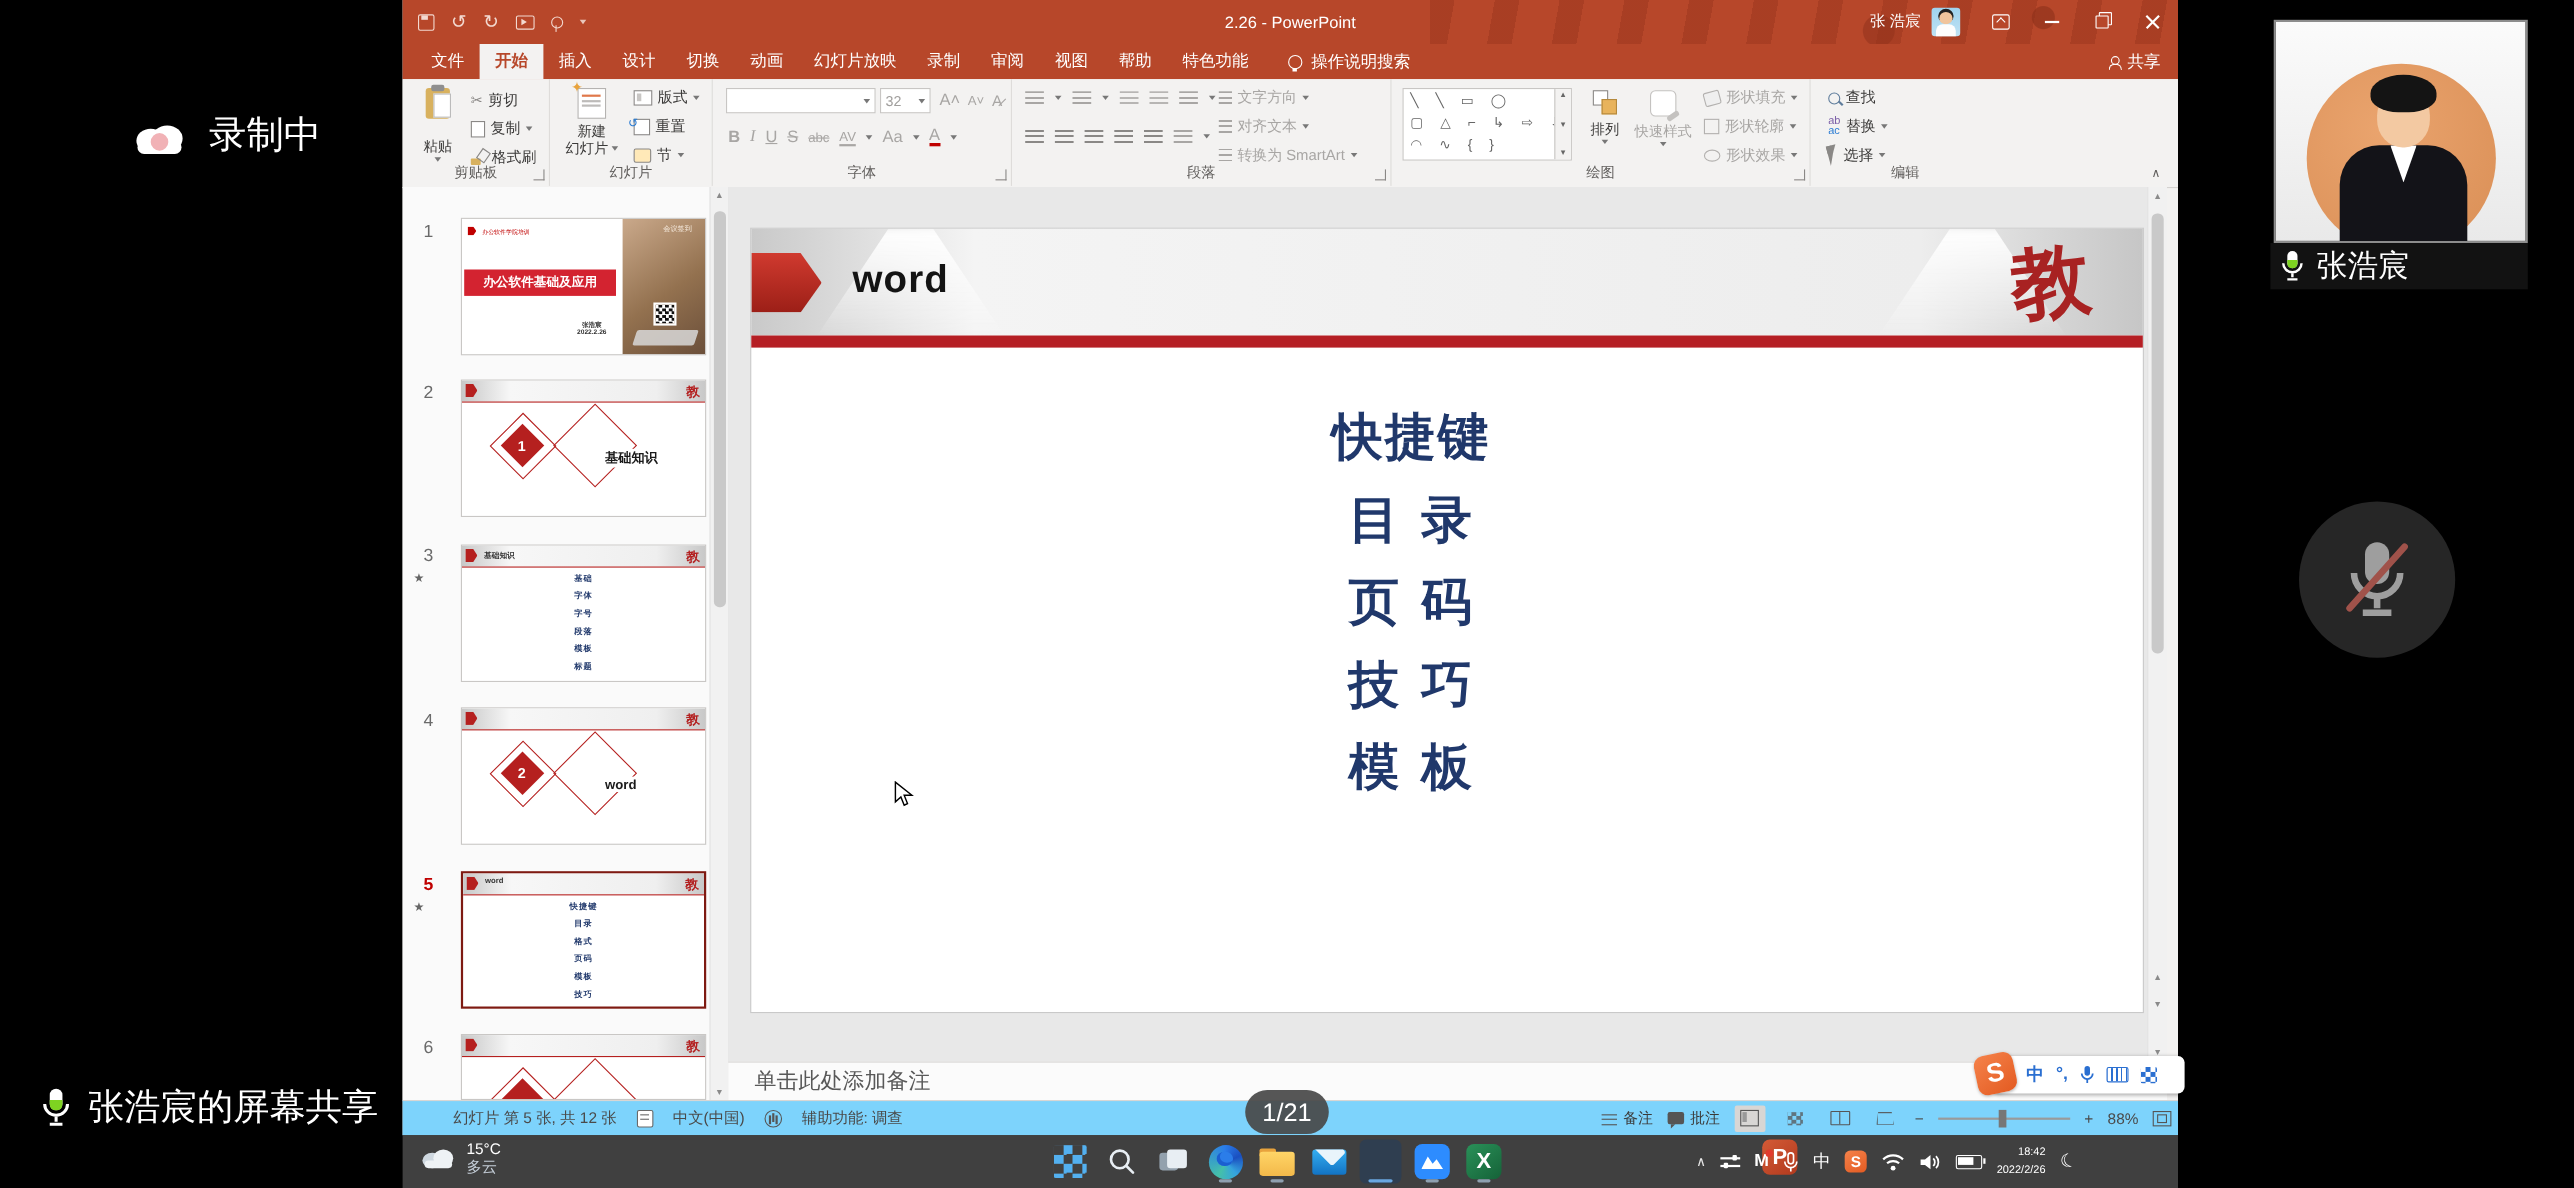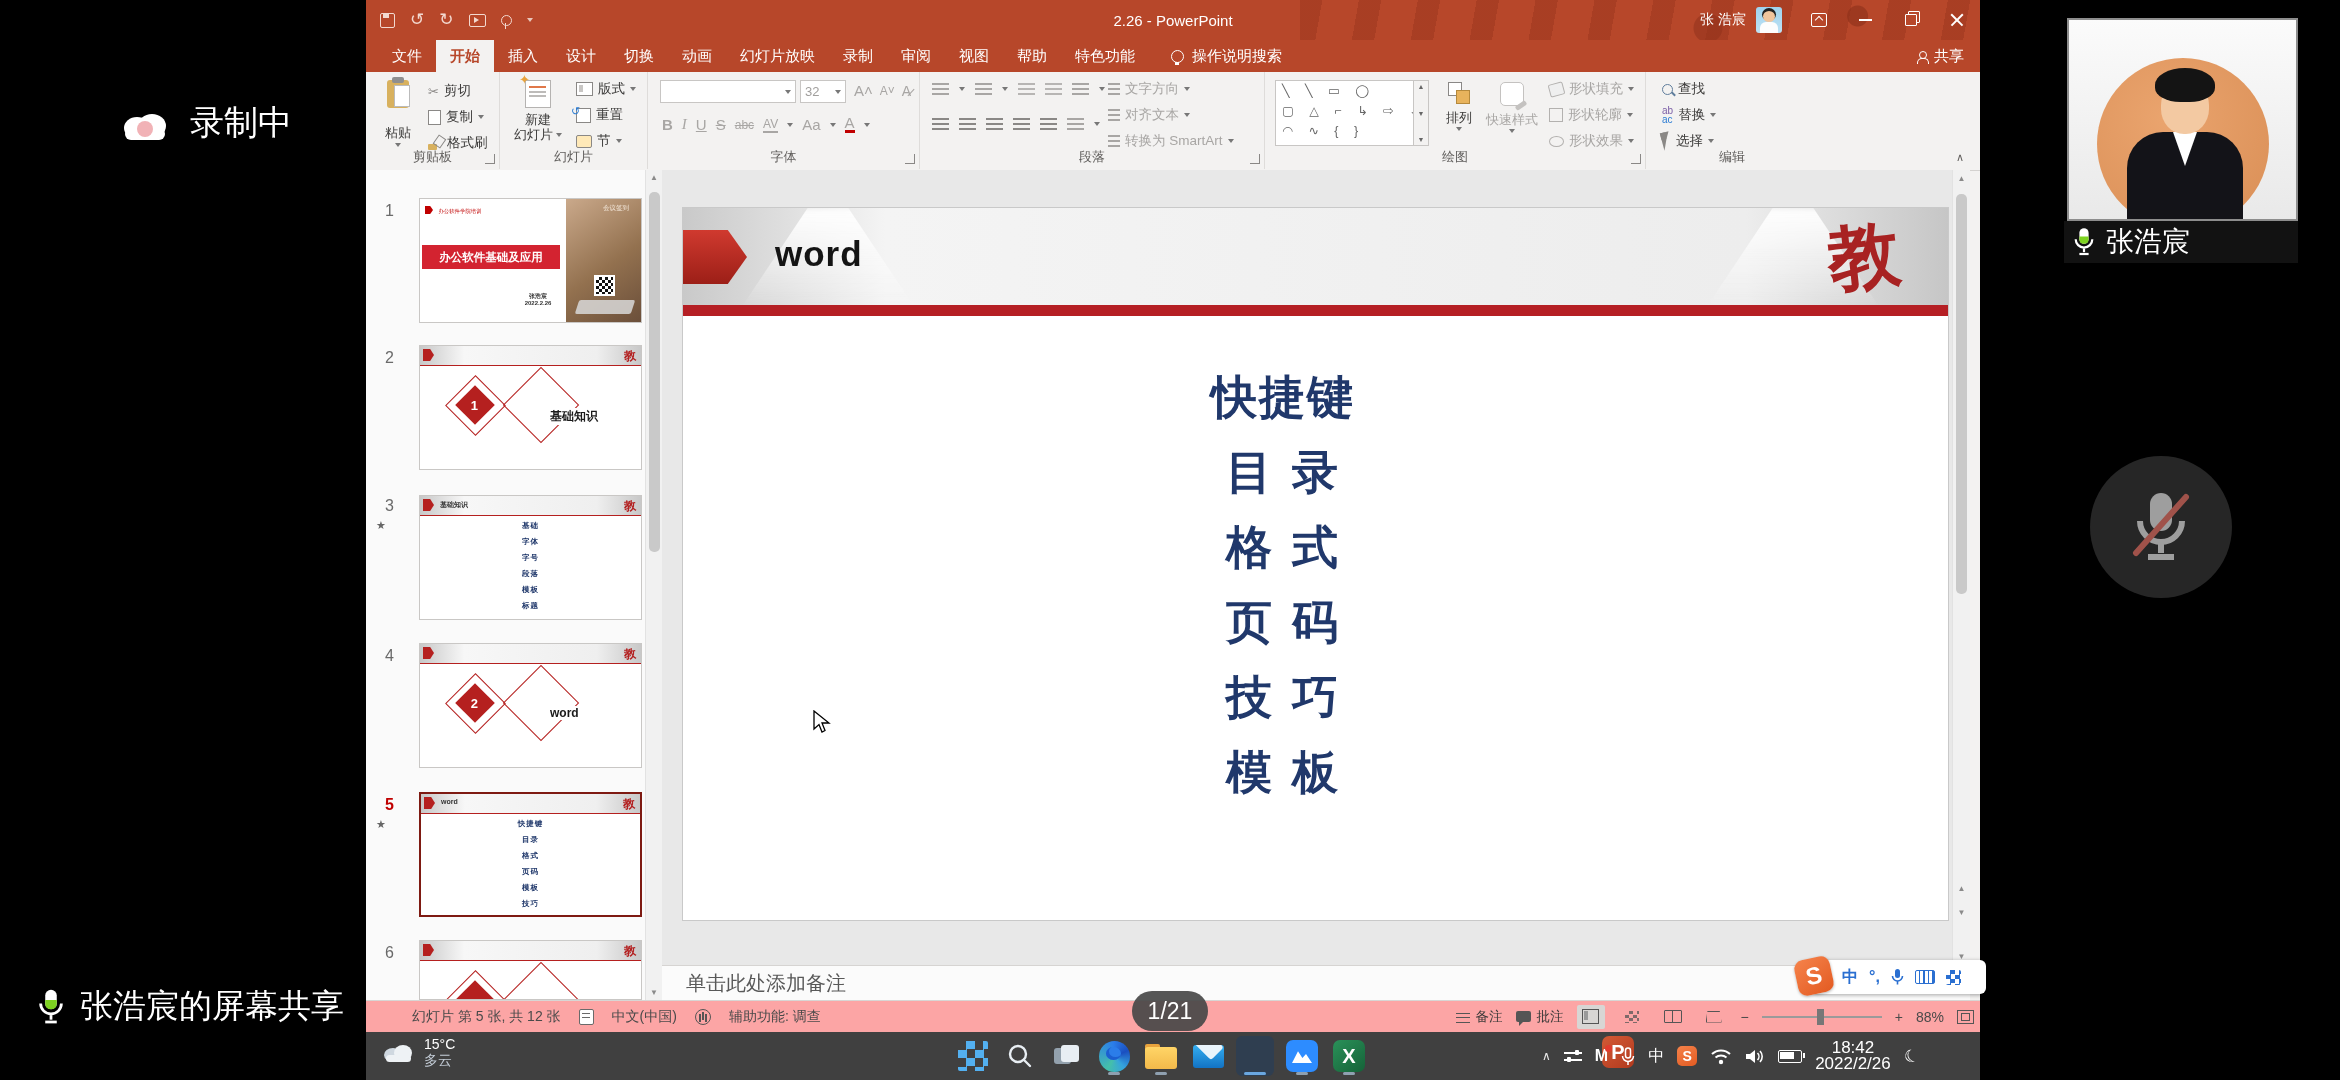--- a/index.html
+++ b/index.html
@@ -138,21 +138,21 @@
   .sl-logo{position:absolute;right:48px;top:6px;font-size:72px;line-height:84px;color:#a82222;font-weight:bold;transform:rotate(-6deg);}
   .sl-redbar{position:absolute;left:0;top:97px;width:100%;height:11px;background:#b51f24;}
   .sl-items{position:absolute;left:290px;top:152px;width:620px;text-align:center;}
   .sl-items div{height:75px;line-height:75px;font-size:46px;color:#20386b;letter-spacing:2px;font-weight:600;}
   .cursor{position:absolute;left:150px;top:540px;}
   
   .cv-sbar{position:absolute;right:0;top:0;width:18px;height:100%;background:#f1f1f1;border-left:1px solid #e2e2e2;box-sizing:border-box;}
   
   .notes{position:absolute;left:296px;top:965px;width:1308px;height:35px;background:#fbfbfb;border-top:1px solid #d6d4d2;box-sizing:border-box;}
   .notes span{display:block;padding-left:24px;line-height:34px;font-size:20px;color:#595959;}
-  .status{position:absolute;left:0;top:1000px;width:100%;height:32px;background:#fca5a5;border-top:1px solid #d8d6d4;box-sizing:border-box;font-size:14px;color:#4a4a4a;}
+  .status{position:absolute;left:0;top:1000px;width:100%;height:32px;background:#7dd3fc;border-top:1px solid #d8d6d4;box-sizing:border-box;font-size:14px;color:#4a4a4a;}
   .st-l{position:absolute;left:46px;top:0;height:31px;display:flex;align-items:center;gap:18px;white-space:nowrap;}
   .st-r{position:absolute;right:6px;top:0;height:31px;display:flex;align-items:center;gap:13px;white-space:nowrap;}
   .ic-spell{width:13px;height:14px;border:1.3px solid #6a6a6a;border-radius:2px;position:relative;background:#fff;}
   .ic-spell::after{content:"";position:absolute;left:2px;top:3px;width:8px;height:1.5px;background:#6a6a6a;box-shadow:0 4px 0 #6a6a6a;}
   .ic-access{width:14px;height:14px;border:1.4px solid #555;border-radius:50%;position:relative;}
   .ic-access::after{content:"";position:absolute;left:6px;top:2px;width:2px;height:8px;background:#555;box-shadow:-3px 2px 0 #555,3px 2px 0 #555;}
   .ic-notesb{width:14px;height:11px;position:relative;border-bottom:1.5px solid #555;}
   .ic-notesb::after{content:"";position:absolute;left:0;top:2px;width:14px;height:1.5px;background:#555;box-shadow:0 4px 0 #555;}
   .ic-comment{width:15px;height:11px;background:#555;border-radius:2px;position:relative;}
   .ic-comment::after{content:"";position:absolute;left:3px;bottom:-4px;border-left:4px solid #555;border-bottom:4px solid transparent;}
@@ -203,21 +203,21 @@
   .tr-chev{font-size:12px;color:#e8e8e8;}
   .ic-sliders{width:18px;height:14px;position:relative;}
   .ic-sliders::before{content:"";position:absolute;left:0;top:3px;width:18px;height:1.6px;background:#fff;box-shadow:0 7px 0 #fff;}
   .ic-sliders::after{content:"";position:absolute;left:11px;top:1px;width:4px;height:5px;background:#fff;border-radius:1px;box-shadow:-8px 7px 0 #fff;}
   .tr-m{position:relative;font-weight:bold;font-size:16px;}
   .tr-m::after{content:"";position:absolute;right:-4px;top:-2px;width:7px;height:7px;background:#e23b2e;border-radius:50%;}
   .tr-s{width:20px;height:20px;background:linear-gradient(150deg,#f5824a,#e35b22);border-radius:5px;color:#fff;font-size:14px;font-weight:bold;text-align:center;line-height:20px;}
   .ic-bat{width:22px;height:11px;border:1.4px solid #fff;border-radius:2px;position:relative;}
   .ic-bat::before{content:"";position:absolute;right:-4px;top:2.5px;width:2.5px;height:5px;background:#fff;}
   .ic-bat::after{content:"";position:absolute;left:1px;top:1px;width:14px;height:7px;background:#fff;}
-  .clock{text-align:center;font-size:17px;line-height:16px;color:#fff;}
+  .clock{text-align:right;font-size:10px;line-height:16px;color:#fff;}
   .tr-moon{font-size:17px;transform:rotate(-15deg);}
   
   .panel{position:absolute;left:1980px;top:0;width:360px;height:1080px;background:#000;}
   .cam{position:absolute;left:87px;top:18px;width:231px;height:203px;border:2px solid #8d8d8d;box-sizing:border-box;background:linear-gradient(#fbfbfb,#e9e9e9);overflow:hidden;}
   .cam-circle{position:absolute;left:28px;top:38px;width:172px;height:172px;border-radius:50%;background:radial-gradient(circle at 40% 35%,#eaa46e,#d98e55);}
   .cam-head{position:absolute;left:92px;top:62px;width:48px;height:52px;border-radius:44% 44% 48% 48%;background:#f3c9a2;}
   .cam-hair{position:absolute;left:86px;top:48px;width:60px;height:34px;border-radius:50% 50% 42% 42%;background:#141414;}
   .cam-body{position:absolute;left:58px;top:112px;width:116px;height:95px;border-radius:36px 36px 0 0;background:#131318;}
   .cam-shirt{position:absolute;left:104px;top:112px;width:24px;height:34px;background:#fff;clip-path:polygon(0 0,100% 0,50% 100%);}
   .namebar{position:absolute;left:84px;top:221px;width:234px;height:42px;background:#121212;display:flex;align-items:center;gap:10px;padding-left:8px;box-sizing:border-box;}
@@ -577,21 +577,20 @@
           <span class="spot" style="left:60px;"></span>
           <span class="spot" style="right:70px;"></span>
         </div>
         <div class="sl-pent"></div>
         <div class="sl-title">word</div>
         <div class="sl-logo serif">教</div>
         <div class="sl-redbar"></div>
         <div class="sl-items serif">
           <div>快捷键</div>
           <div>目 录</div>
-          <div>格 式</div>
           <div>页 码</div>
           <div>技 巧</div>
           <div>模 板</div>
         </div>
       </div>
       <svg class="cursor" width="20" height="24" viewBox="0 0 20 24">
         <polygon points="2,1 2,19 7,14.5 10,22 13,20.5 10,13 17,13" fill="#fff" stroke="#000" stroke-width="1.3"></polygon>
       </svg>
       <div class="cv-sbar">
         <span class="sb-a" style="top:4px;">▲</span>

